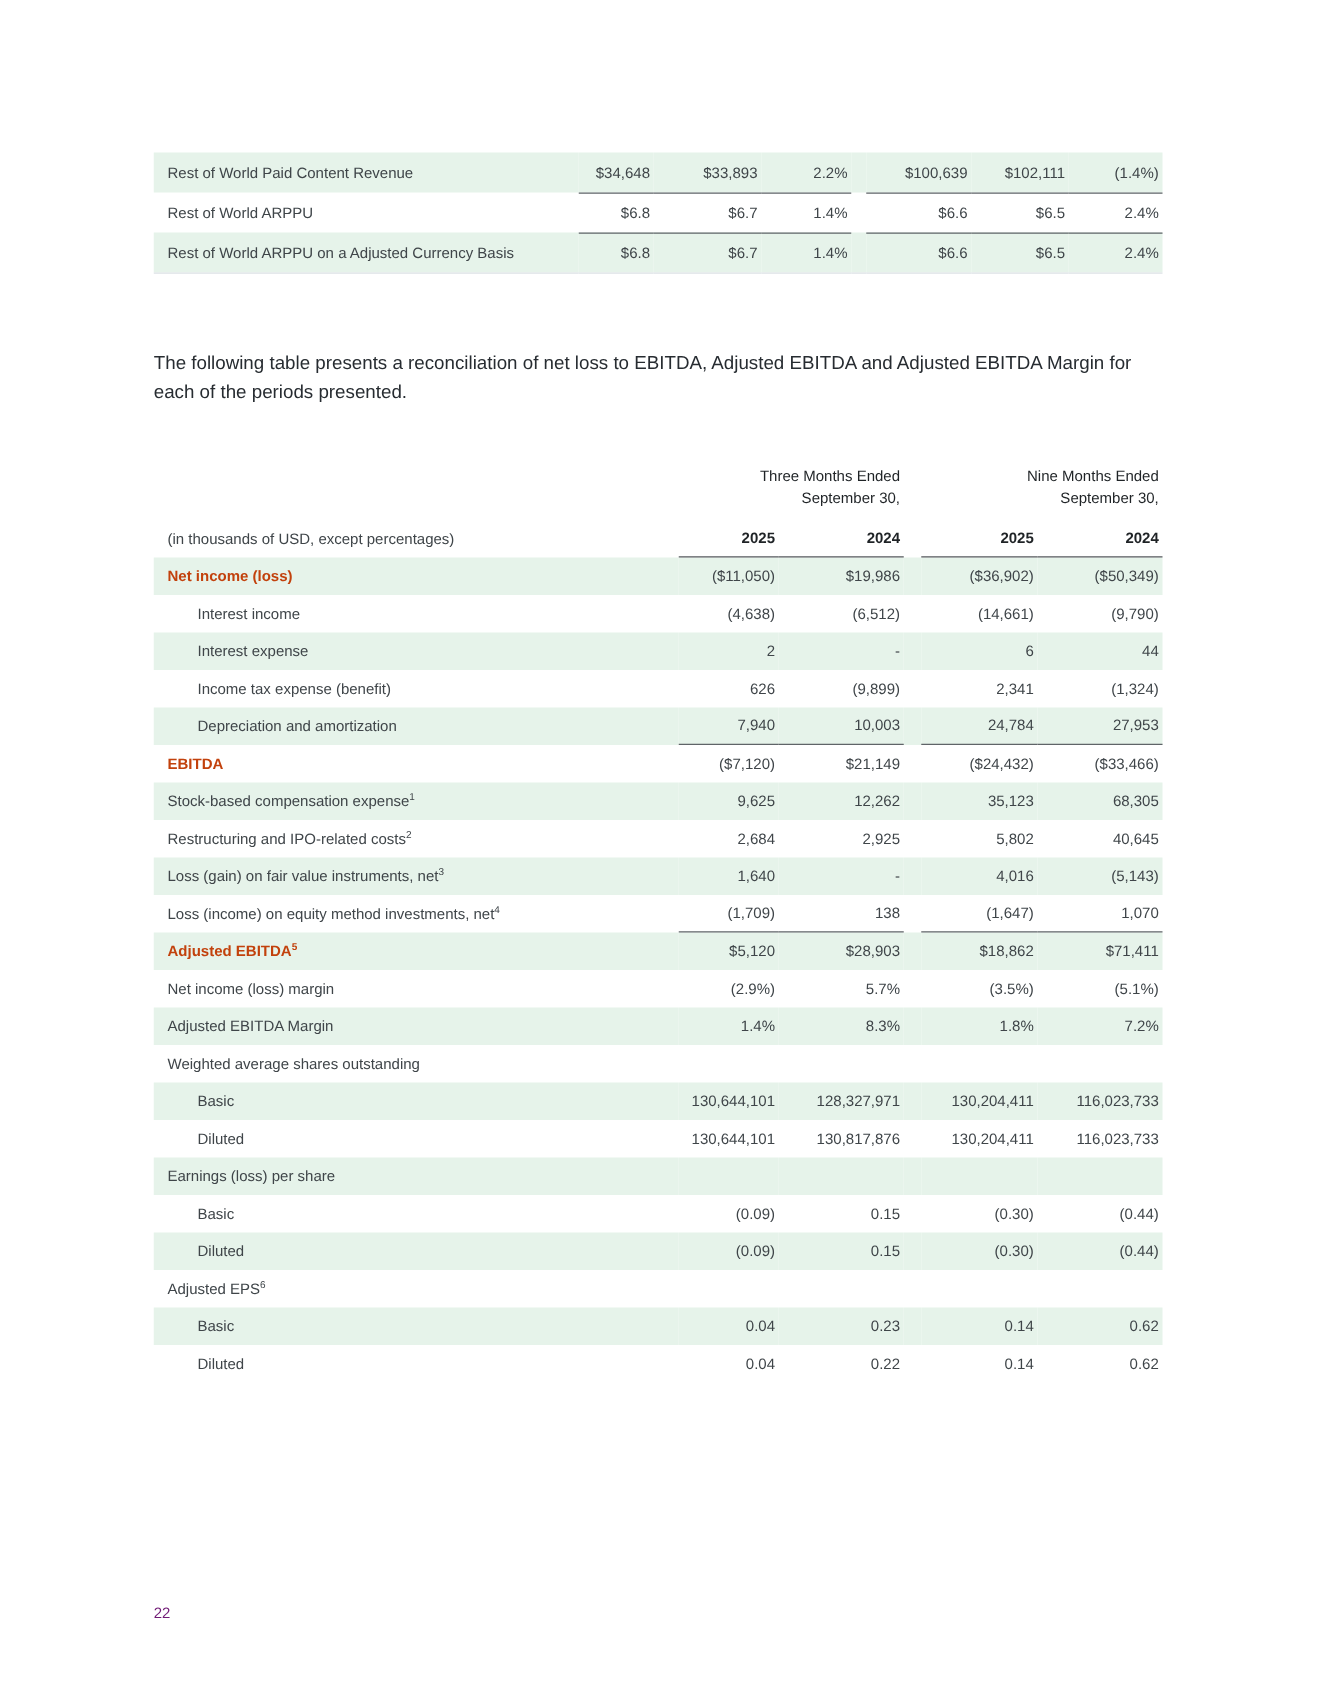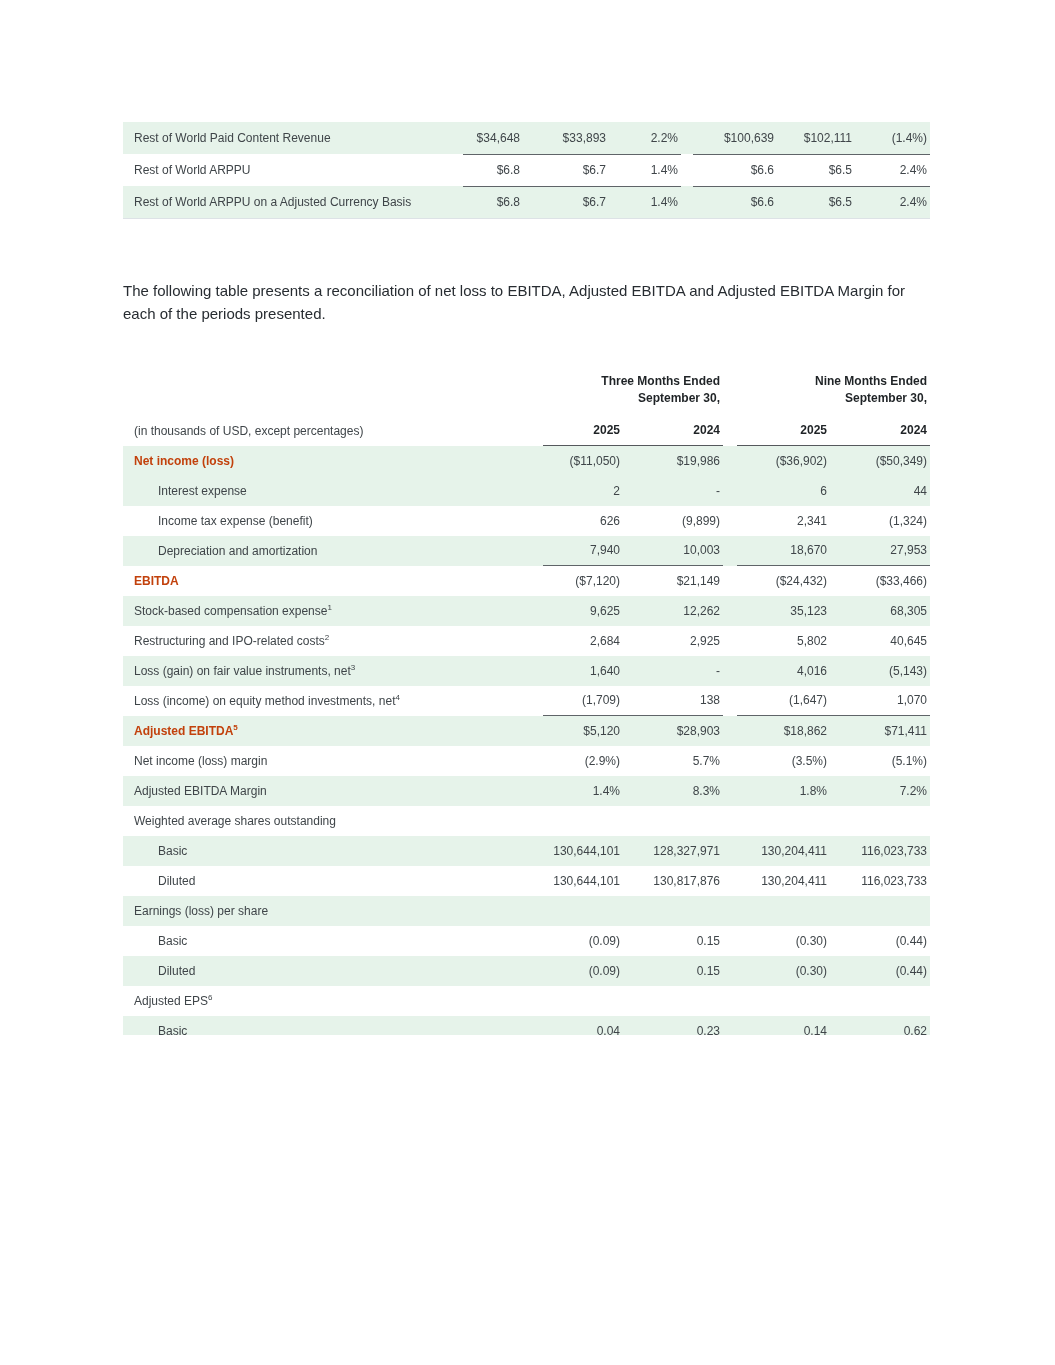--- a/index.html
+++ b/index.html
@@ -1,20 +1,20 @@
 <!DOCTYPE html>
 <html><head>
 <meta charset="utf-8">
 <style>
   * { margin:0; padding:0; box-sizing:border-box; }
   html,body { background:#ffffff; }
   .page {
     position:relative;
     width:1055px;
-    height:1035px;
+    height:1365px;
     background:#ffffff;
     font-family:"Liberation Sans","DejaVu Sans",sans-serif;
     color:#3f4549;
     overflow:hidden;
   }
   .content { padding:122px 125px 0 123px; }
 
   table { border-collapse:collapse; table-layout:fixed; width:807px; }
   td, th { font-size:12px; font-weight:normal; vertical-align:middle; color:#3f4549; }
 
@@ -34,21 +34,21 @@
     margin-top:60px;
     font-size:15px;
     line-height:1.55;
     color:#272c31;
     max-width:812px;
   }
 
   .main-table { margin-top:48px; }
   th.group {
     text-align:right;
-    font-weight:bold;
+    font-weight:normal;
     color:#1f2326;
     line-height:1.4;
     padding:0 3px 9px 0;
   }
   th.yr {
     text-align:right;
     font-weight:bold;
     color:#1f2326;
     height:30px;
     padding-right:3px;
@@ -56,21 +56,21 @@
   }
   td.caption { padding-left:11px; color:#3f4549; }
 
   sup { font-size:8px; line-height:0; }
 
   .footer {
     position:absolute;
     left:123px;
     top:1283px;
     font-size:12px;
-    color:#0c4a6e;
+    color:#701a75;
   }
 </style>
 </head>
 <body>
 
 <div class="page">
   <div class="content">
 
     <table class="top-table">
       <colgroup>
@@ -152,20 +152,28 @@
       </thead>
       <tbody>
           <tr class="shaded">
             <td class="label bold">Net income (loss)</td>
             <td class="num">($11,050)</td>
             <td class="num">$19,986</td>
             <td></td>
             <td class="num">($36,902)</td>
             <td class="num">($50,349)</td>
           </tr>
+          <tr>
+            <td class="label ind">Interest income</td>
+            <td class="num">(4,638)</td>
+            <td class="num">(6,512)</td>
+            <td></td>
+            <td class="num">(14,661)</td>
+            <td class="num">(9,790)</td>
+          </tr>
           <tr class="shaded">
             <td class="label ind">Interest expense</td>
             <td class="num">2</td>
             <td class="num">-</td>
             <td></td>
             <td class="num">6</td>
             <td class="num">44</td>
           </tr>
           <tr>
             <td class="label ind">Income tax expense (benefit)</td>
@@ -173,21 +181,21 @@
             <td class="num">(9,899)</td>
             <td></td>
             <td class="num">2,341</td>
             <td class="num">(1,324)</td>
           </tr>
           <tr class="shaded">
             <td class="label ind">Depreciation and amortization</td>
             <td class="num rule">7,940</td>
             <td class="num rule">10,003</td>
             <td></td>
-            <td class="num rule">18,670</td>
+            <td class="num rule">24,784</td>
             <td class="num rule">27,953</td>
           </tr>
           <tr>
             <td class="label bold">EBITDA</td>
             <td class="num">($7,120)</td>
             <td class="num">$21,149</td>
             <td></td>
             <td class="num">($24,432)</td>
             <td class="num">($33,466)</td>
           </tr>

